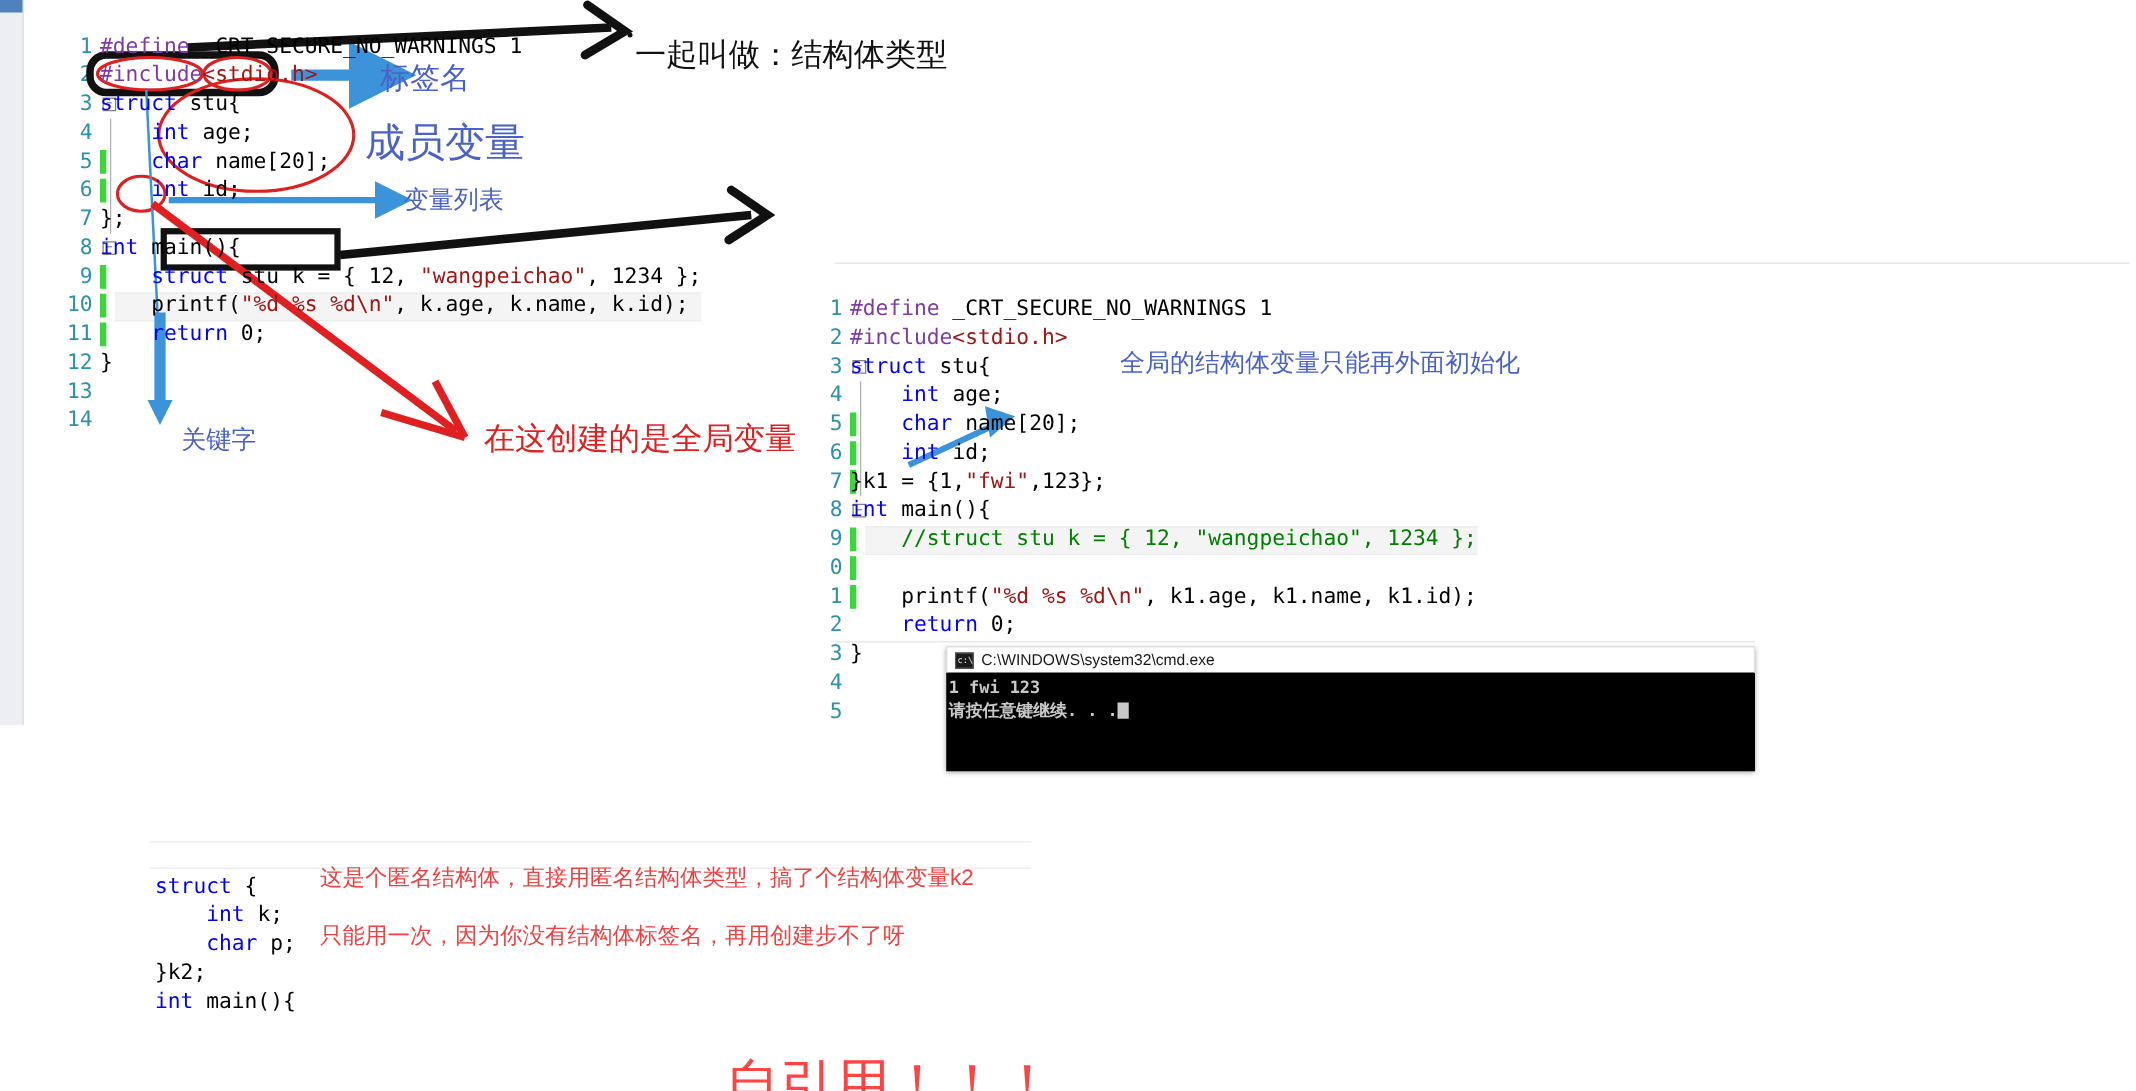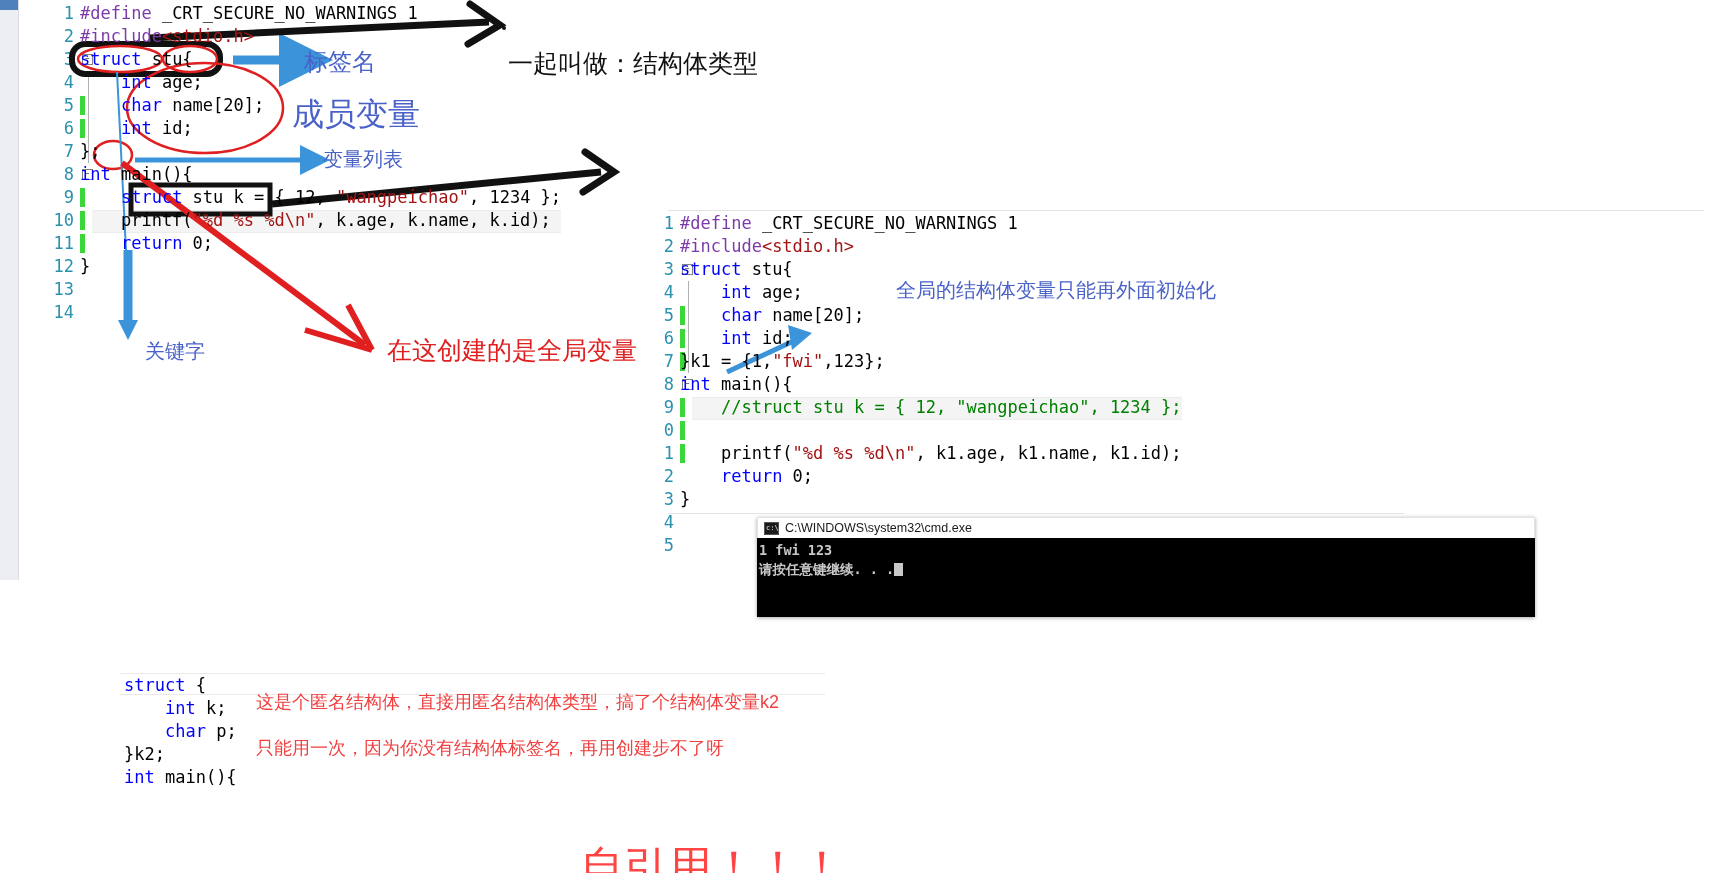--- a/index.html
+++ b/index.html
@@ -35,20 +35,21 @@
     width: 18px; height: 10px;
     background: #4f81bd;
   }
 
   
   .code {
     position: absolute;
     font-family: "DejaVu Sans Mono", "Liberation Mono", monospace;
     white-space: pre;
     color: #000000;
+    margin-top: 24px;
   }
   .code .ln {
     display: inline-block;
     width: 34px;
     text-align: right;
     color: #2b91af;
     margin-right: 6px;
     font-family: "DejaVu Sans Mono", "Liberation Mono", monospace;
   }
   .code .row {
@@ -117,21 +118,21 @@
     position: absolute;
     left: 0; top: 0;
     width: 1709px; height: 873px;
     pointer-events: none;
   }
 
   
   .cmdwin {
     position: absolute;
     left: 757px; top: 517px;
-    width: 778px; height: 100px;
+    width: 647px; height: 100px;
     background: #000000;
     box-shadow: 0 1px 4px rgba(0,0,0,.35);
   }
   .cmd-title {
     height: 21px;
     background: #ffffff;
     display: flex;
     align-items: center;
     padding-left: 6px;
     font-size: 12.5px;
@@ -262,21 +263,21 @@
   </svg>
 
   <div class="ann ann-blue" style="left:304px; top:46px; font-size:24px;">标签名</div>
 
   <div class="ann ann-blue" style="left:292px; top:93px; font-size:32px;">成员变量</div>
 
   <div class="ann ann-blue" style="left:323px; top:146px; font-size:20px;">变量列表</div>
 
   <div class="ann ann-blue" style="left:145px; top:338px; font-size:20px;">关键字</div>
 
-  <div class="ann ann-black" style="left:508px; top:27px; font-size:25px;margin-top:20px;">一起叫做：结构体类型</div>
+  <div class="ann ann-black" style="left:508px; top:27px; font-size:25px;">一起叫做：结构体类型</div>
 
 
   <div class="ann ann-red-strong" style="left:387px; top:334px; font-size:25px;">在这创建的是全局变量</div>
 
   <div class="ann ann-blue" style="left:896px; top:277px; font-size:20px;">全局的结构体变量只能再外面初始化</div>
 
   <div class="ann ann-red" style="left:256px; top:690px; font-size:18px;">这是个匿名结构体，直接用匿名结构体类型，搞了个结构体变量k2</div>
 
   <div class="ann ann-red" style="left:256px; top:736px; font-size:18px;">只能用一次，因为你没有结构体标签名，再用创建步不了呀</div>
 

